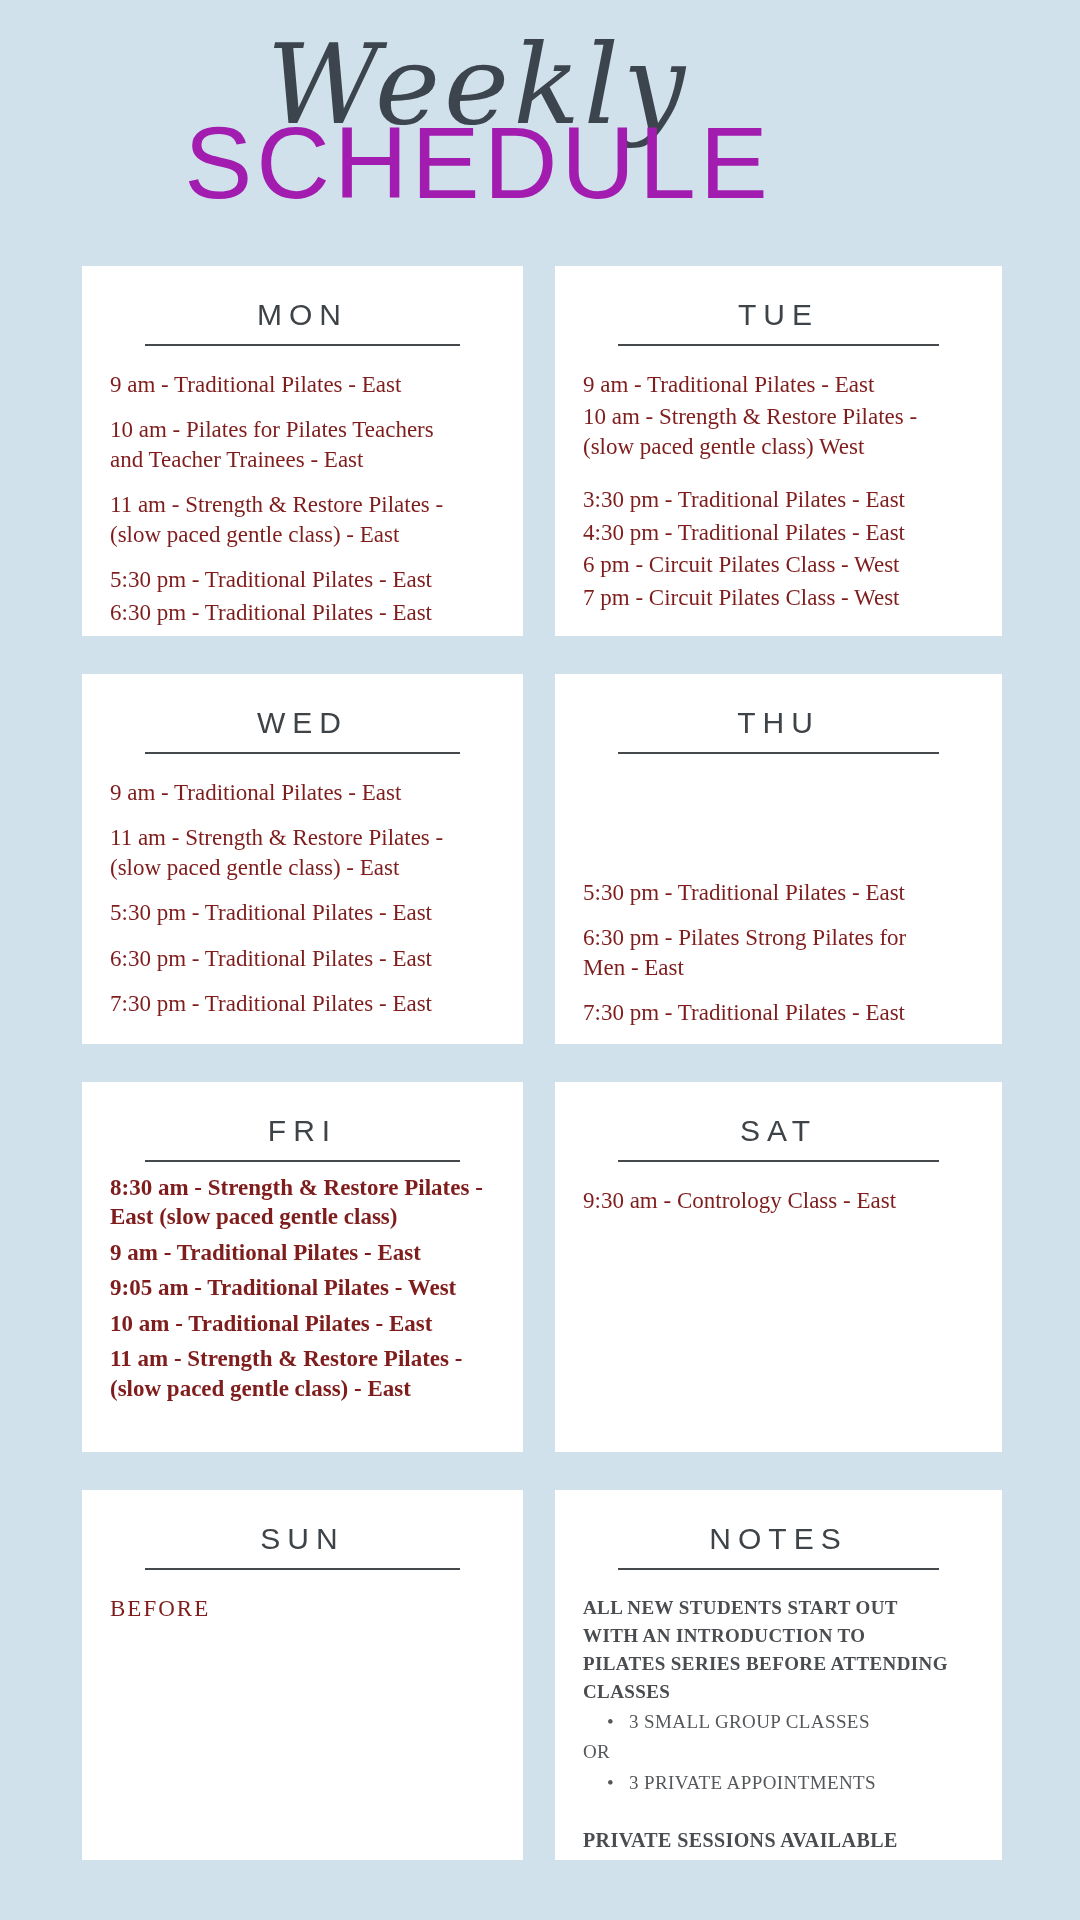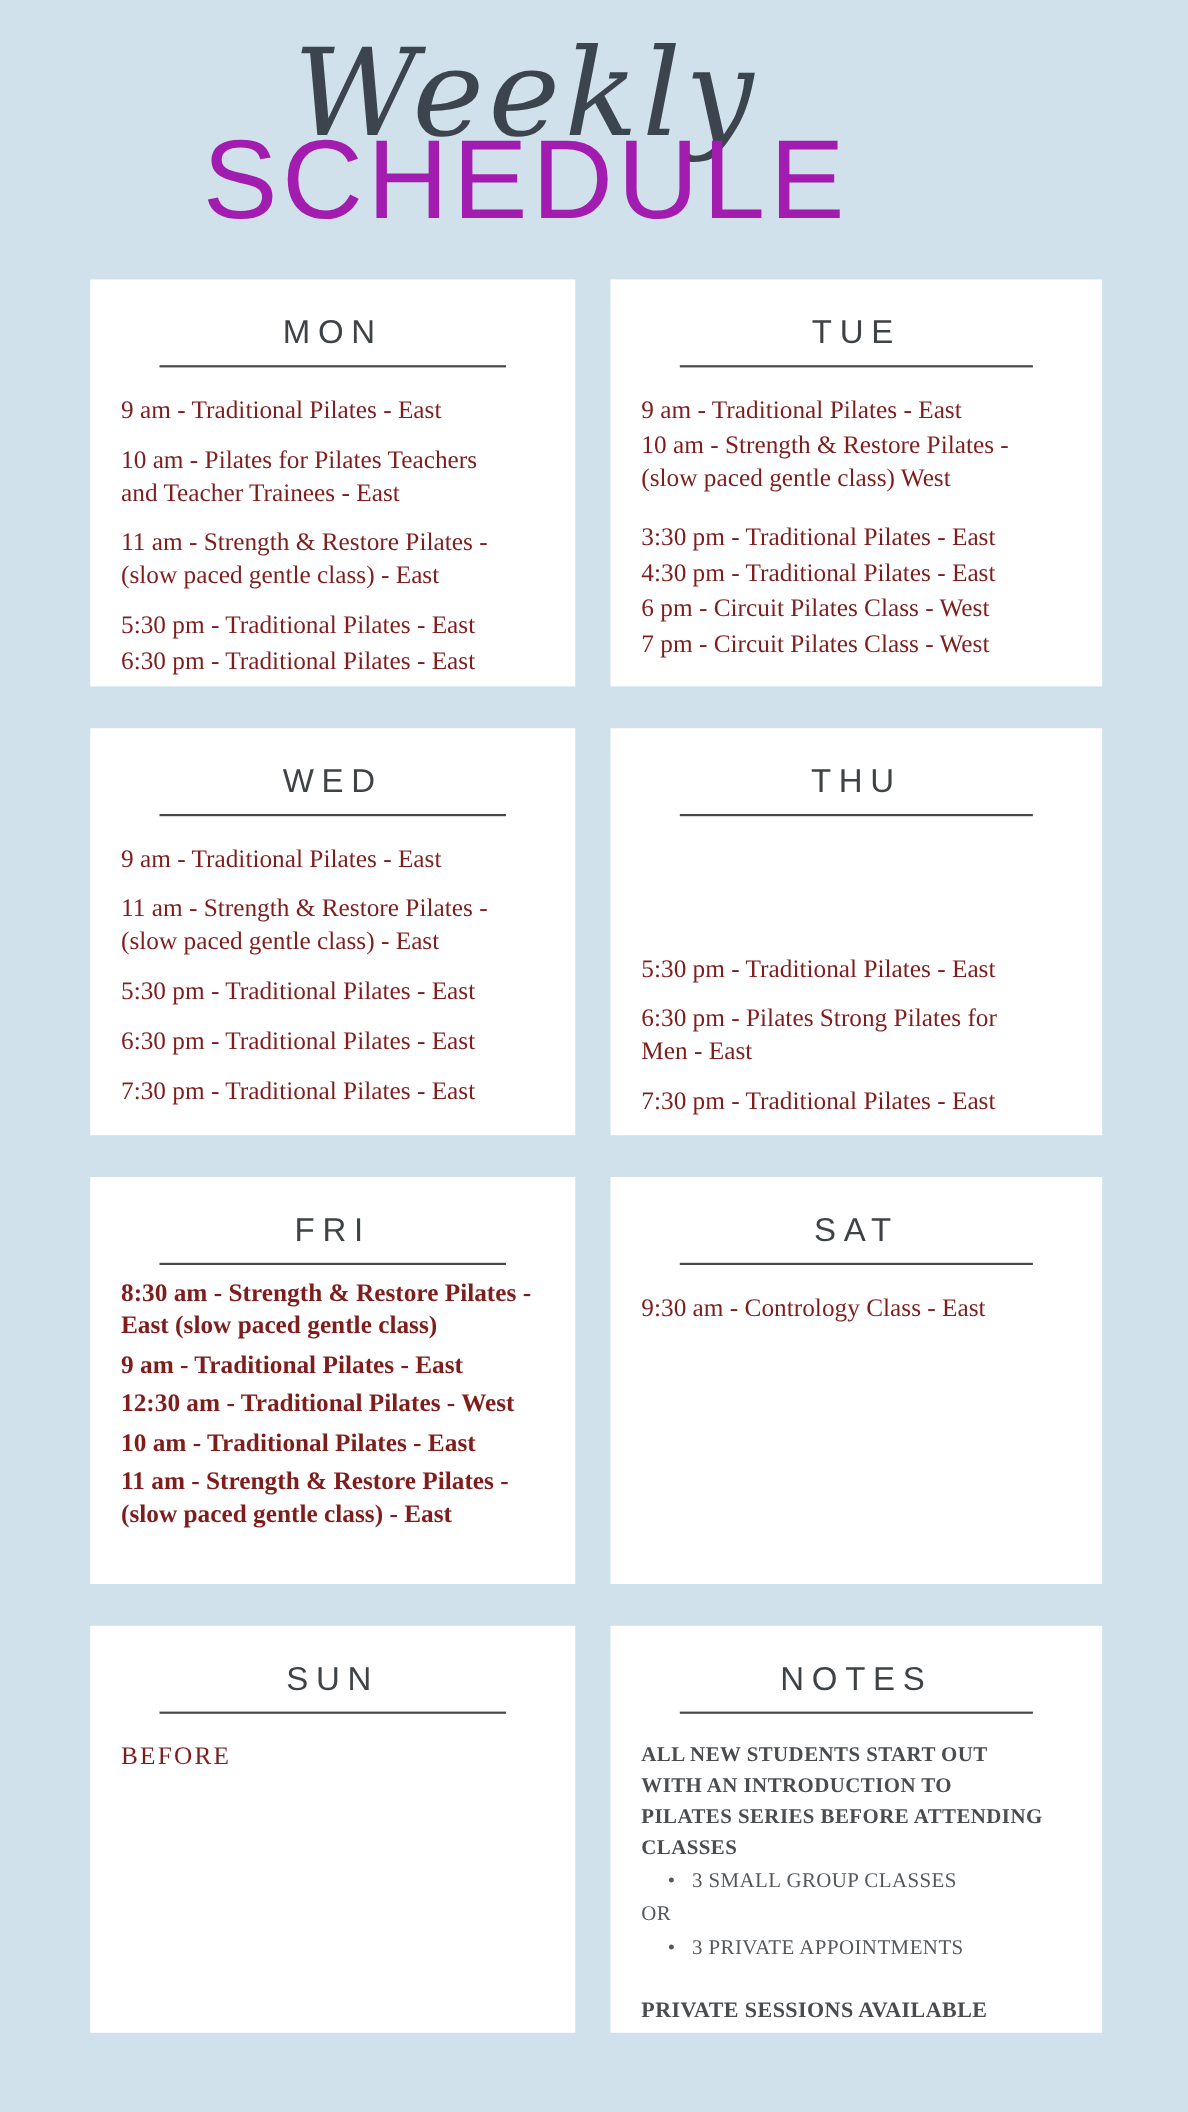--- a/index.html
+++ b/index.html
@@ -28,21 +28,21 @@
     color:#a21caf;
     margin-top:-28px;
   }
 
   
   .grid{
     display:grid;
     grid-template-columns:441px 447px;
     gap:38px 32px;
     grid-auto-rows:370px;
-    margin:40px 79px 0 82px;
+    margin:52px 79px 0 82px;
   }
   .card{
     background:#ffffff;
     box-sizing:border-box;
     padding:0 28px;
     overflow:hidden;
   }
   .day{
     font-family:"Liberation Sans",sans-serif;
     font-weight:400;
@@ -166,21 +166,21 @@
 Men - East</p>
       <p class="entry">7:30 pm - Traditional Pilates - East</p>
     </section>
 
     <section class="card card--fri">
       <h2 class="day">FRI</h2>
       <div class="rule"></div>
       <p class="entry snug">8:30 am - Strength &amp; Restore Pilates -
 East (slow paced gentle class)</p>
       <p class="entry snug">9 am - Traditional Pilates - East</p>
-      <p class="entry snug">12:30 am - Traditional Pilates - West</p>
+      <p class="entry snug">9:05 am - Traditional Pilates - West</p>
       <p class="entry snug">10 am - Traditional Pilates - East</p>
       <p class="entry snug">11 am - Strength &amp; Restore Pilates -
 (slow paced gentle class) - East</p>
     </section>
 
     <section class="card">
       <h2 class="day">SAT</h2>
       <div class="rule"></div>
       <p class="entry gap-top">9:30 am - Contrology Class - East</p>
     </section>

